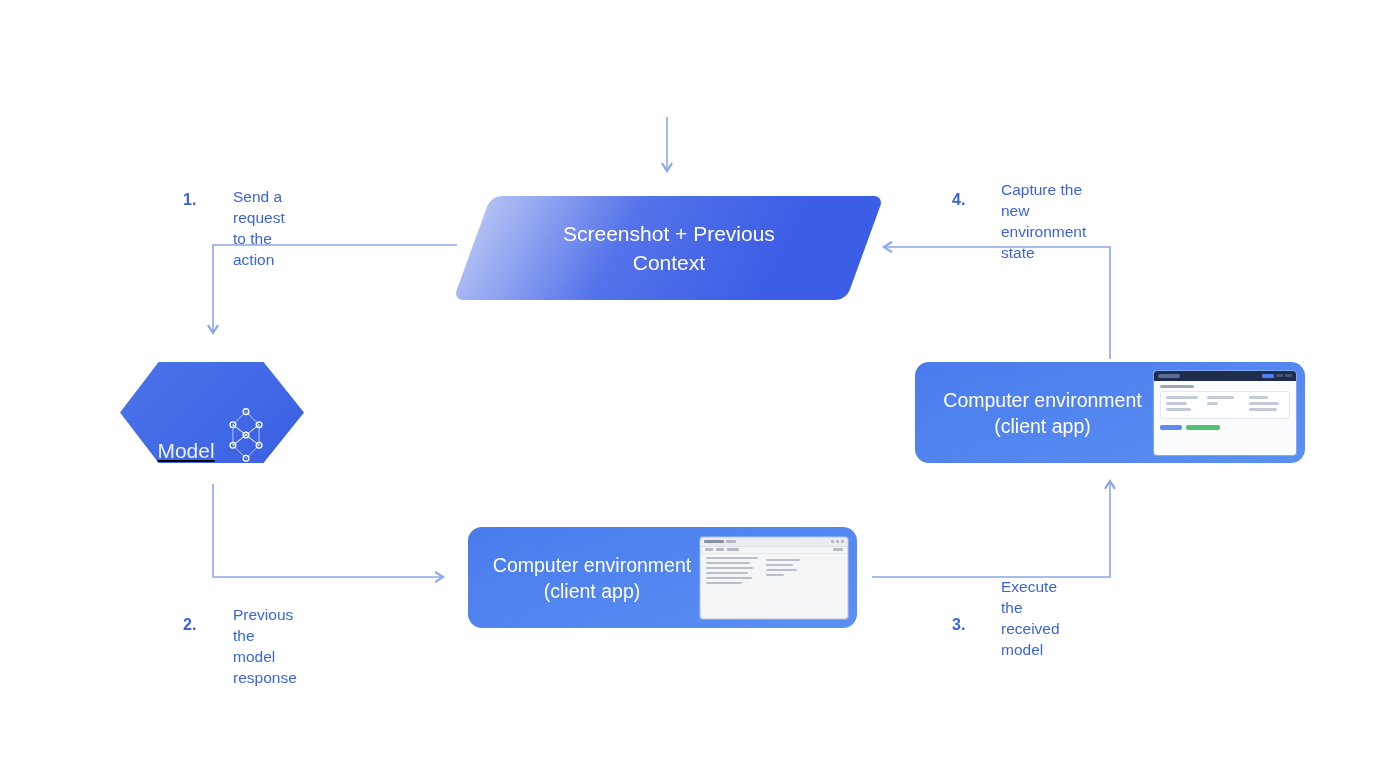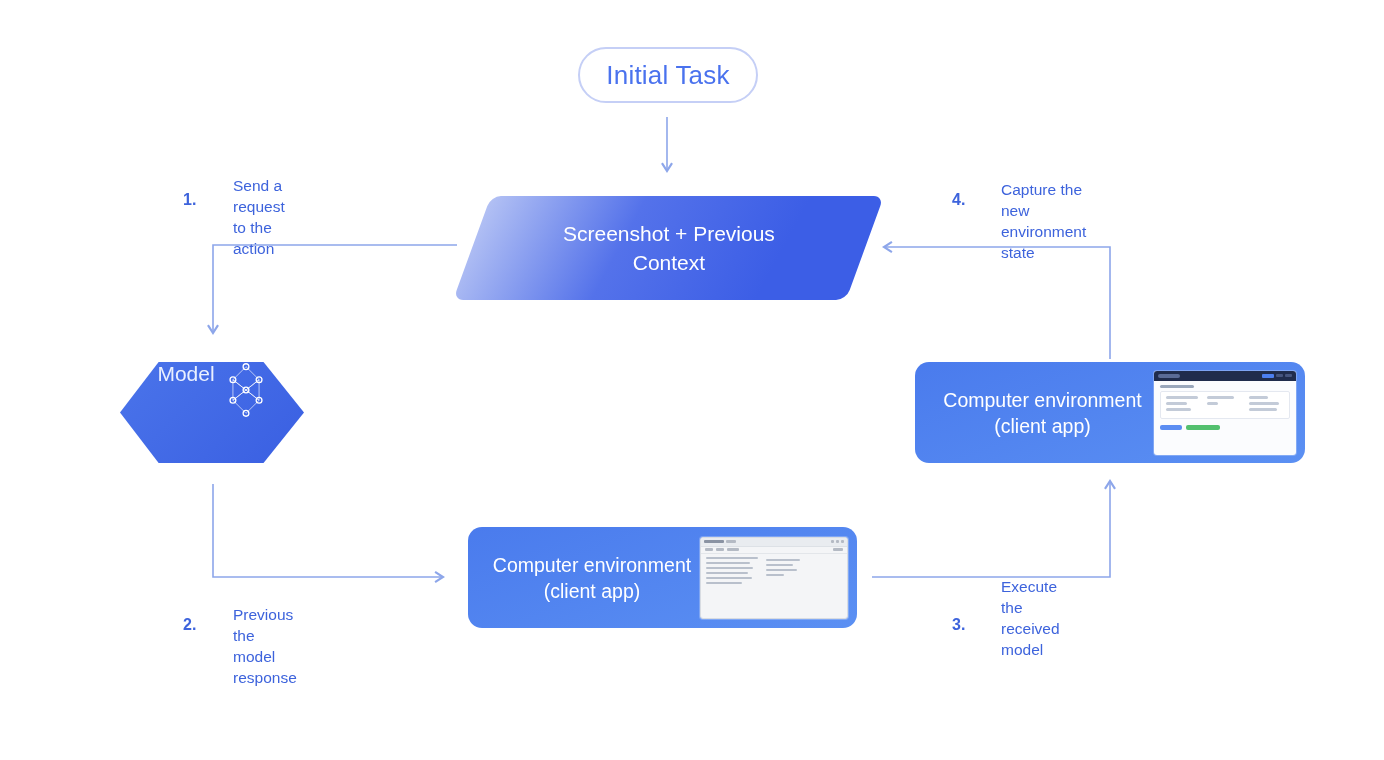--- a/index.html
+++ b/index.html
@@ -32,21 +32,21 @@
 
   .para{position:absolute;left:472px;top:196px;width:393px;height:104px;
     transform:skewX(-20deg);border-radius:10px;
     background:linear-gradient(100deg,var(--para-light) 0%,var(--para-mid) 38%,var(--para-dark) 78%);
     display:flex;align-items:center;justify-content:center;}
   .para-text{transform:skewX(20deg);color:#fff;font-size:21px;line-height:29px;text-align:center;}
 
   .hex{position:absolute;left:120px;top:362px;width:184px;height:101px;
     background:linear-gradient(135deg,var(--hex-a),var(--hex-b));
     clip-path:polygon(21% 0%,78% 0%,100% 50%,78% 100%,21% 100%,0% 50%);
-    display:flex;align-items:flex-start;justify-content:center;gap:10px;}
+    display:flex;align-items:flex-end;justify-content:center;gap:10px;text-decoration:underline;}
   .hex-label{color:#e9f0ff;font-size:21px;}
 
   .envbox{position:absolute;border-radius:14px;
     background:linear-gradient(160deg,var(--box-a),var(--box-b));
     display:flex;align-items:center;justify-content:space-between;
     padding:8px 9px 8px 16px;}
   .envbox.right{left:915px;top:362px;width:390px;height:101px;}
   .envbox.bottom{left:468px;top:527px;width:389px;height:101px;}
   .env-text{color:#fff;font-size:19.5px;line-height:26px;text-align:center;flex:1;}
 
@@ -96,23 +96,20 @@
         <path d="M2,1.5 L7.5,5 L2,8.5" fill="none" stroke="#8da6ea" stroke-width="1.5"></path>
       </marker>
     </defs>
     <path class="wire" d="M667,117 L667,171" marker-end="url(#arr)"></path>
     <path class="wire" d="M457,245 L213,245 L213,333" marker-end="url(#arr)"></path>
     <path class="wire" d="M213,484 L213,577 L443,577" marker-end="url(#arr)"></path>
     <path class="wire" d="M872,577 L1110,577 L1110,481" marker-end="url(#arr)"></path>
     <path class="wire" d="M1110,359 L1110,247 L884,247" marker-end="url(#arr)"></path>
   </svg>
 
-  <div class="pill">
-    <span>Initial Task</span>
-  </div>
 
   <div class="para">
     <div class="para-text">
       <div>Screenshot + Previous</div>
       <div>Context</div>
     </div>
   </div>
 
   <div class="hex">
     <span class="hex-label">Model</span>
@@ -214,21 +211,21 @@
           <div class="d-row" style="width:85%"></div>
           <div class="d-row" style="width:50%"></div>
         </div>
         <div class="desk-sp"></div>
       </div>
     </div>
   </div>
 
   <div class="step">
     <span class="num" style="left:183px;top:191px">1.</span>
-    <span class="txt" style="left:233px;top:175px">
+    <span class="txt" style="left:233px;top:186px">
       <span>Send a request</span><br>
       <span>to the action</span>
     </span>
   </div>
 
   <div class="step">
     <span class="num" style="left:183px;top:616px">2.</span>
     <span class="txt" style="left:233px;top:604px">
       <span>Previous the</span><br>
       <span>model response</span>

